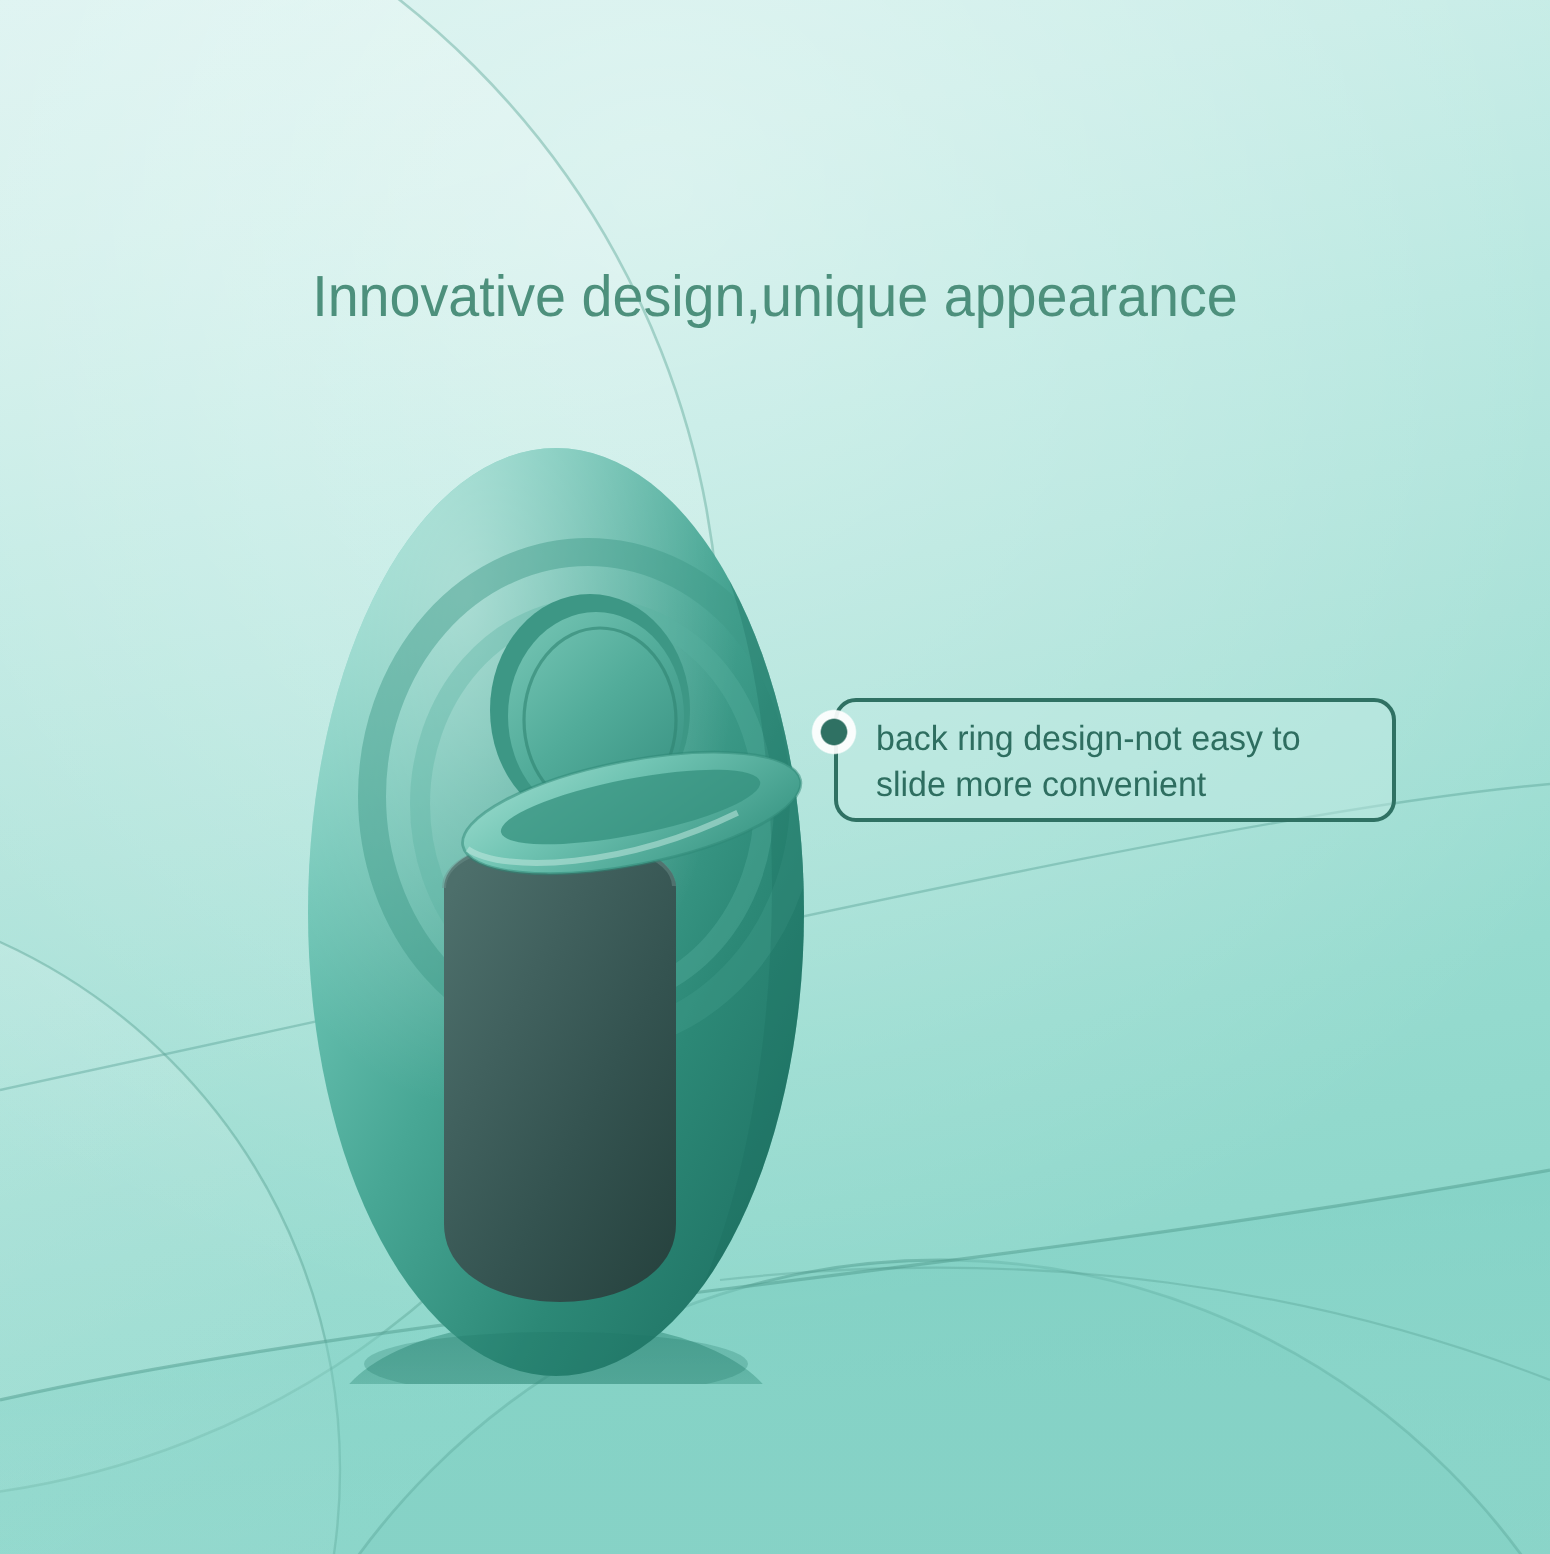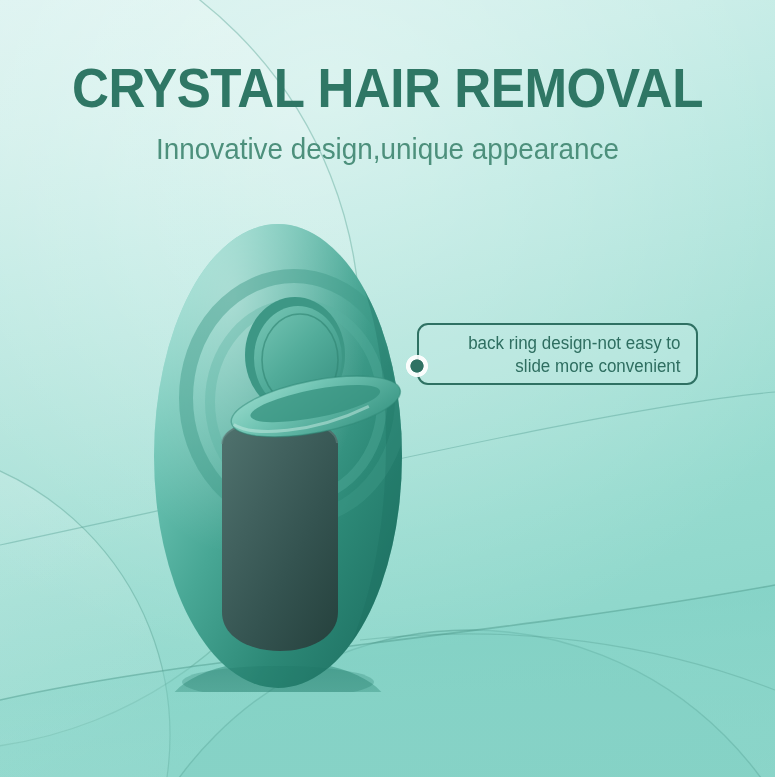--- a/index.html
+++ b/index.html
@@ -74,29 +74,28 @@
     width: 300px;
     height: 480px;
     z-index: 4;
   }
   .product svg { display: block; }
 
   
   .callout {
     position: absolute;
     left: 417px;
-    top: 323px;
+    top: 349px;
     width: 281px;
     height: 62px;
     box-sizing: border-box;
     border: 2px solid #2f7163;
     border-radius: 11px;
     background: rgba(196, 236, 228, 0.46);
     z-index: 7;
-    text-align: right;
   }
   .callout-text {
     position: absolute;
     left: 19px;
     top: 7px;
     width: 250px;
     margin: 0;
     font-size: 17.5px;
     line-height: 23px;
     color: #2e6e60;
@@ -156,23 +155,20 @@
 
       <path d="M0 700 C 200 655, 470 640, 775 585 L775 777 L0 777 Z" fill="url(#floorG)"></path>
       <path d="M0 700 C 200 655, 470 640, 775 585" fill="none" stroke="#4f9b8d" stroke-opacity="0.5" stroke-width="1.6"></path>
 
       <path d="M775 392 C 640 404, 430 452, 0 545" fill="none" stroke="#56a094" stroke-opacity="0.42" stroke-width="1.2"></path>
 
       <path d="M775 690 C 660 645, 520 622, 360 640" fill="none" stroke="#4d9487" stroke-opacity="0.3" stroke-width="1.1"></path>
     </svg>
   </div>
 
-  <div class="title-wrap">
-    <h1 class="main-title">CRYSTAL HAIR REMOVAL</h1>
-  </div>
   <p class="sub-title">Innovative design,unique appearance</p>
 
   <div class="product">
     <svg width="300" height="480" viewBox="0 0 300 480">
       <defs>
         <linearGradient id="bodyG" x1="0.08" y1="0.1" x2="0.95" y2="0.92">
           <stop offset="0%" stop-color="#8fd8cb"></stop>
           <stop offset="18%" stop-color="#6fc5b5"></stop>
           <stop offset="42%" stop-color="#4aa896"></stop>
           <stop offset="70%" stop-color="#2e8b79"></stop>

